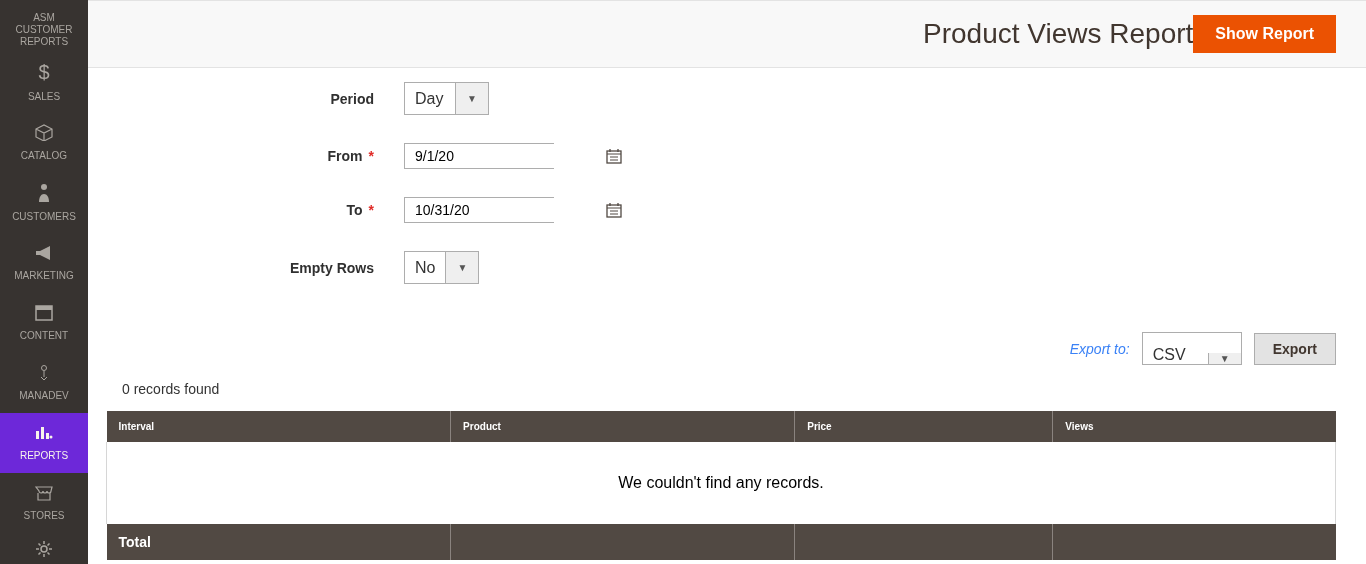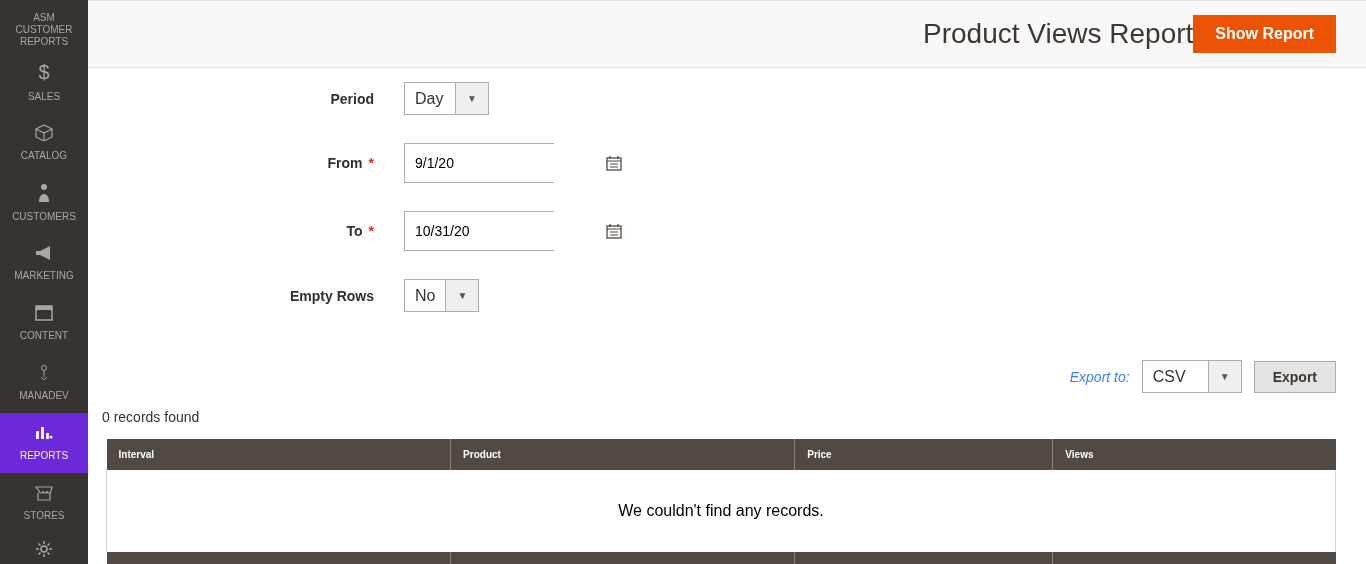--- a/index.html
+++ b/index.html
@@ -94,21 +94,21 @@
       align-items: center;
       justify-content: center;
       background: #efefef;
       border-left: 1px solid #adadad;
       color: #555;
       font-size: 10px;
     }
     .date-wrap {
       display: inline-flex;
       border: 1px solid #adadad;
-      height: 40px;
+      height: 26px;
       width: 150px;
       align-items: center;
     }
     .date-input {
       border: none;
       outline: none;
       padding: 0 10px;
       font-size: 14px;
       flex: 1;
       height: 100%;
@@ -127,34 +127,35 @@
       justify-content: flex-end;
       align-items: center;
       padding: 10px 30px 16px;
       gap: 12px;
     }
     .export-label { font-size: 14px; color: #3b82f6; font-style: italic; }
     .export-select {
       display: inline-flex;
       border: 1px solid #adadad;
       height: 33px;
+      align-items: flex-end;
     }
     .export-select .select-value { min-width: 65px; }
     .btn-secondary {
       background: #e3e3e3;
       border: 1px solid #adadad;
       padding: 7px 18px;
       font-size: 14px;
       font-weight: 600;
       color: #41362f;
       cursor: pointer;
     }
 
     .records-found {
-      padding: 0 14px 14px;
+      padding: 0 34px 14px;
       font-size: 14px;
       color: #333;
     }
 
     
     .report-table {
       width: calc(100% - 48px);
       margin: 0 30px 0 18px;
       border-collapse: collapse;
     }

